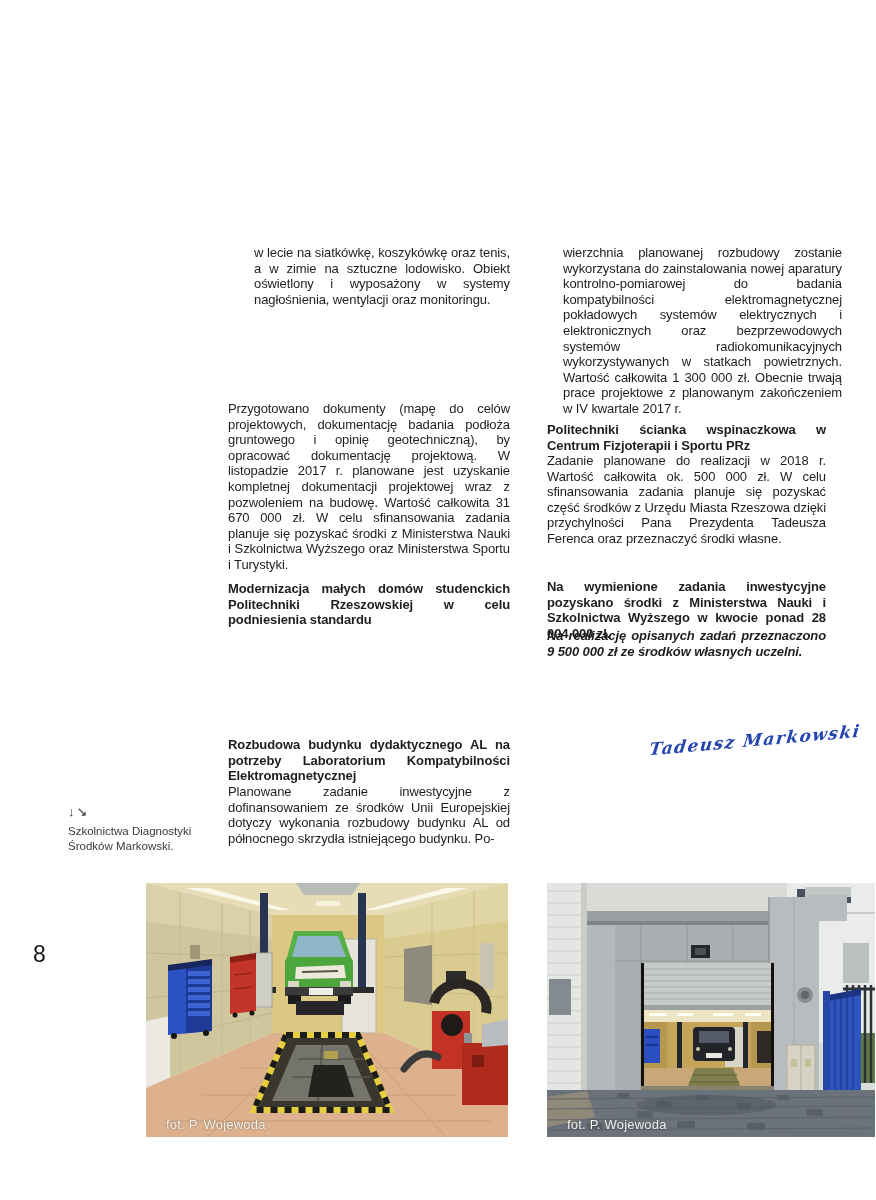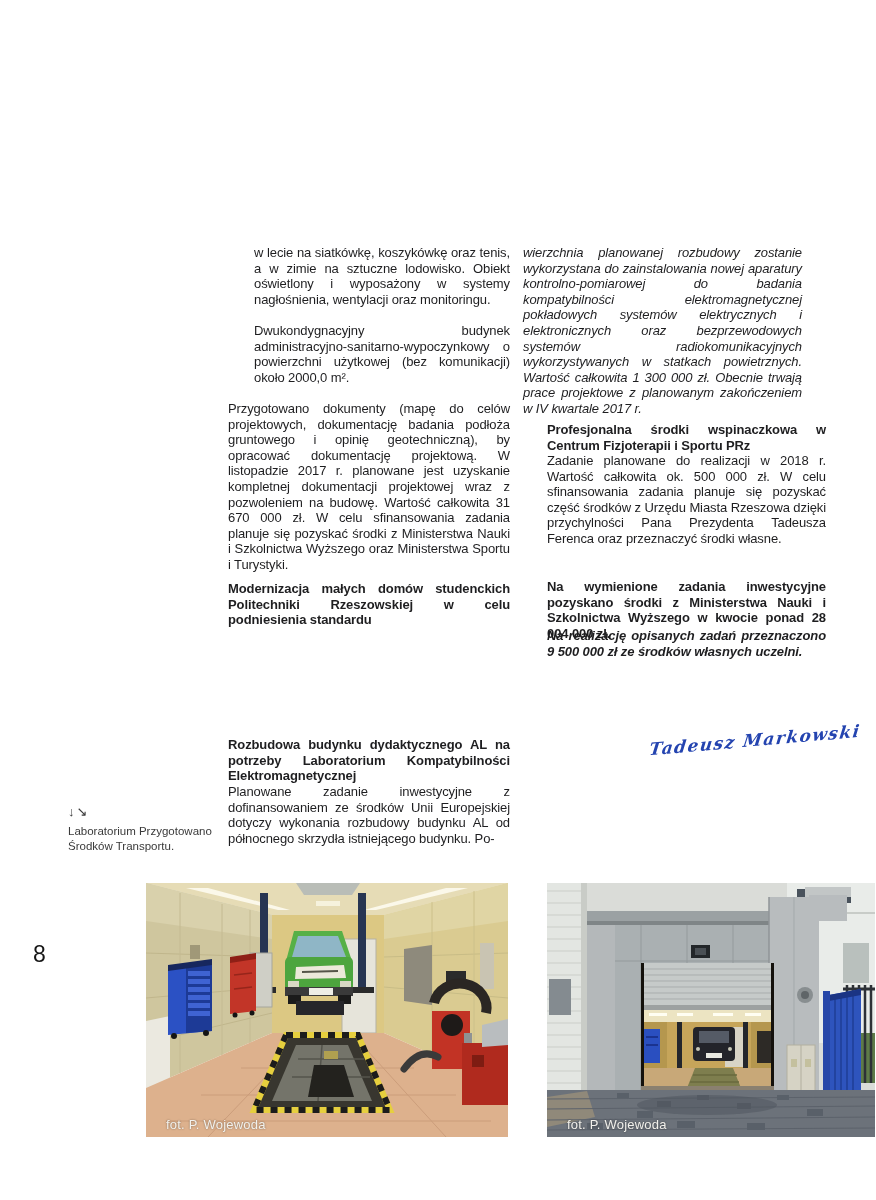--- a/index.html
+++ b/index.html
@@ -14,21 +14,21 @@
   .bold{font-weight:bold;}
   
   .L1{left:254px;top:245px;width:256px;}
   .L2{left:254px;top:323px;width:256px;}
   .L3{left:228px;top:401px;width:282px;}
   .L4{left:228px;top:581px;width:282px;}
   .L5{left:228px;top:628px;width:282px;}
   .L6{left:228px;top:737px;width:282px;}
   .L7{left:228px;top:784px;width:282px;}
   
-  .R1{left:523px;top:245px;width:279px;font-style:italic;}
+  .R1{left:563px;top:245px;width:279px;}
   .R2{left:547px;top:422px;width:279px;}
   .R3{left:547px;top:453px;width:279px;}
   .R4{left:547px;top:579px;width:279px;}
   .R5{left:547px;top:628px;width:279px;font-style:italic;}
   .signature{
     position:absolute;left:648px;top:712px;width:215px;height:55px;
     display:flex;align-items:center;justify-content:center;
   }
   .signature-text{
     font-family:"DejaVu Serif", serif;font-style:italic;font-weight:bold;
@@ -54,40 +54,39 @@
     position:absolute;left:20px;bottom:5px;font-size:13px;color:#f2f1ec;
     letter-spacing:0.2px;text-shadow:0 0 2px rgba(0,0,0,0.45);
   }
 </style>
 </head>
 <body>
 
 <div class="page">
 
   <div class="block L1">w lecie na siatkówkę, koszykówkę oraz tenis, a w zimie na sztuczne lodowisko. Obiekt oświetlony i wyposażony w systemy nagłośnienia, wentylacji oraz monitoringu.</div>
-  <div class="block L2">Dwukondygnacyjny budynek administracyjno-sanitarno-wypoczynkowy o powierzchni użytkowej (bez komunikacji) około 2000,0 m².</div>
   <div class="block L3">Przygotowano dokumenty (mapę do celów projektowych, dokumentację badania podłoża gruntowego i opinię geotechniczną), by opracować dokumentację projektową. W listopadzie 2017 r. planowane jest uzyskanie kompletnej dokumentacji projektowej wraz z pozwoleniem na budowę. Wartość całkowita 31 670 000 zł. W celu sfinansowania zadania planuje się pozyskać środki z Ministerstwa Nauki i Szkolnictwa Wyższego oraz Ministerstwa Sportu i Turystyki.</div>
   <div class="block bold L4">Modernizacja małych domów studenckich Politechniki Rzeszowskiej w celu podniesienia standardu</div>
   <div class="block bold L6">Rozbudowa budynku dydaktycznego AL na potrzeby Laboratorium Kompatybilności Elektromagnetycznej</div>
   <div class="block L7">Planowane zadanie inwestycyjne z dofinansowaniem ze środków Unii Europejskiej dotyczy wykonania rozbudowy budynku AL od północnego skrzydła istniejącego budynku. Po-</div>
 
   <div class="block R1">wierzchnia planowanej rozbudowy zostanie wykorzystana do zainstalowania nowej aparatury kontrolno-pomiarowej do badania kompatybilności elektromagnetycznej pokładowych systemów elektrycznych i elektronicznych oraz bezprzewodowych systemów radiokomunikacyjnych wykorzystywanych w statkach powietrznych. Wartość całkowita 1 300 000 zł. Obecnie trwają prace projektowe z planowanym zakończeniem w IV kwartale 2017 r.</div>
-  <div class="block bold R2">Profesjonalna środki wspinaczkowa w Centrum Fizjoterapii i Sportu PRz</div>
+  <div class="block bold R2">Politechniki ścianka wspinaczkowa w Centrum Fizjoterapii i Sportu PRz</div>
   <div class="block R3">Zadanie planowane do realizacji w 2018 r. Wartość całkowita ok. 500 000 zł. W celu sfinansowania zadania planuje się pozyskać część środków z Urzędu Miasta Rzeszowa dzięki przychylności Pana Prezydenta Tadeusza Ferenca oraz przeznaczyć środki własne.</div>
   <div class="block bold R4">Na wymienione zadania inwestycyjne pozyskano środki z Ministerstwa Nauki i Szkolnictwa Wyższego w kwocie ponad 28 004 000 zł.</div>
   <div class="block bold R5">Na realizację opisanych zadań przeznaczono 9 500 000 zł ze środków własnych uczelni.</div>
 
   <div class="signature">
     <span class="signature-text">Tadeusz Markowski</span>
   </div>
 
   <div class="photo-caption">
     <span class="arrows">↓↘</span>
-    <span class="cap-line">Laboratorium Przygotowano</span>
-    <span class="cap-line">Środków Transportu.</span>
+    <span class="cap-line">Szkolnictwa Diagnostyki</span>
+    <span class="cap-line">Środków Markowski.</span>
   </div>
 
   <div class="page-number">8</div>
 
   <div class="photo photo-left">
     <svg width="362" height="254" viewBox="0 0 362 254">
 
       <polygon points="0,0 362,0 238,32 126,32" fill="#e6dcb6"></polygon>
       <polygon points="150,0 214,0 206,12 158,12" fill="#b9bdb7"></polygon>
       <polygon points="40,5 132,27 144,27 62,5" fill="#fbf8ea"></polygon>

